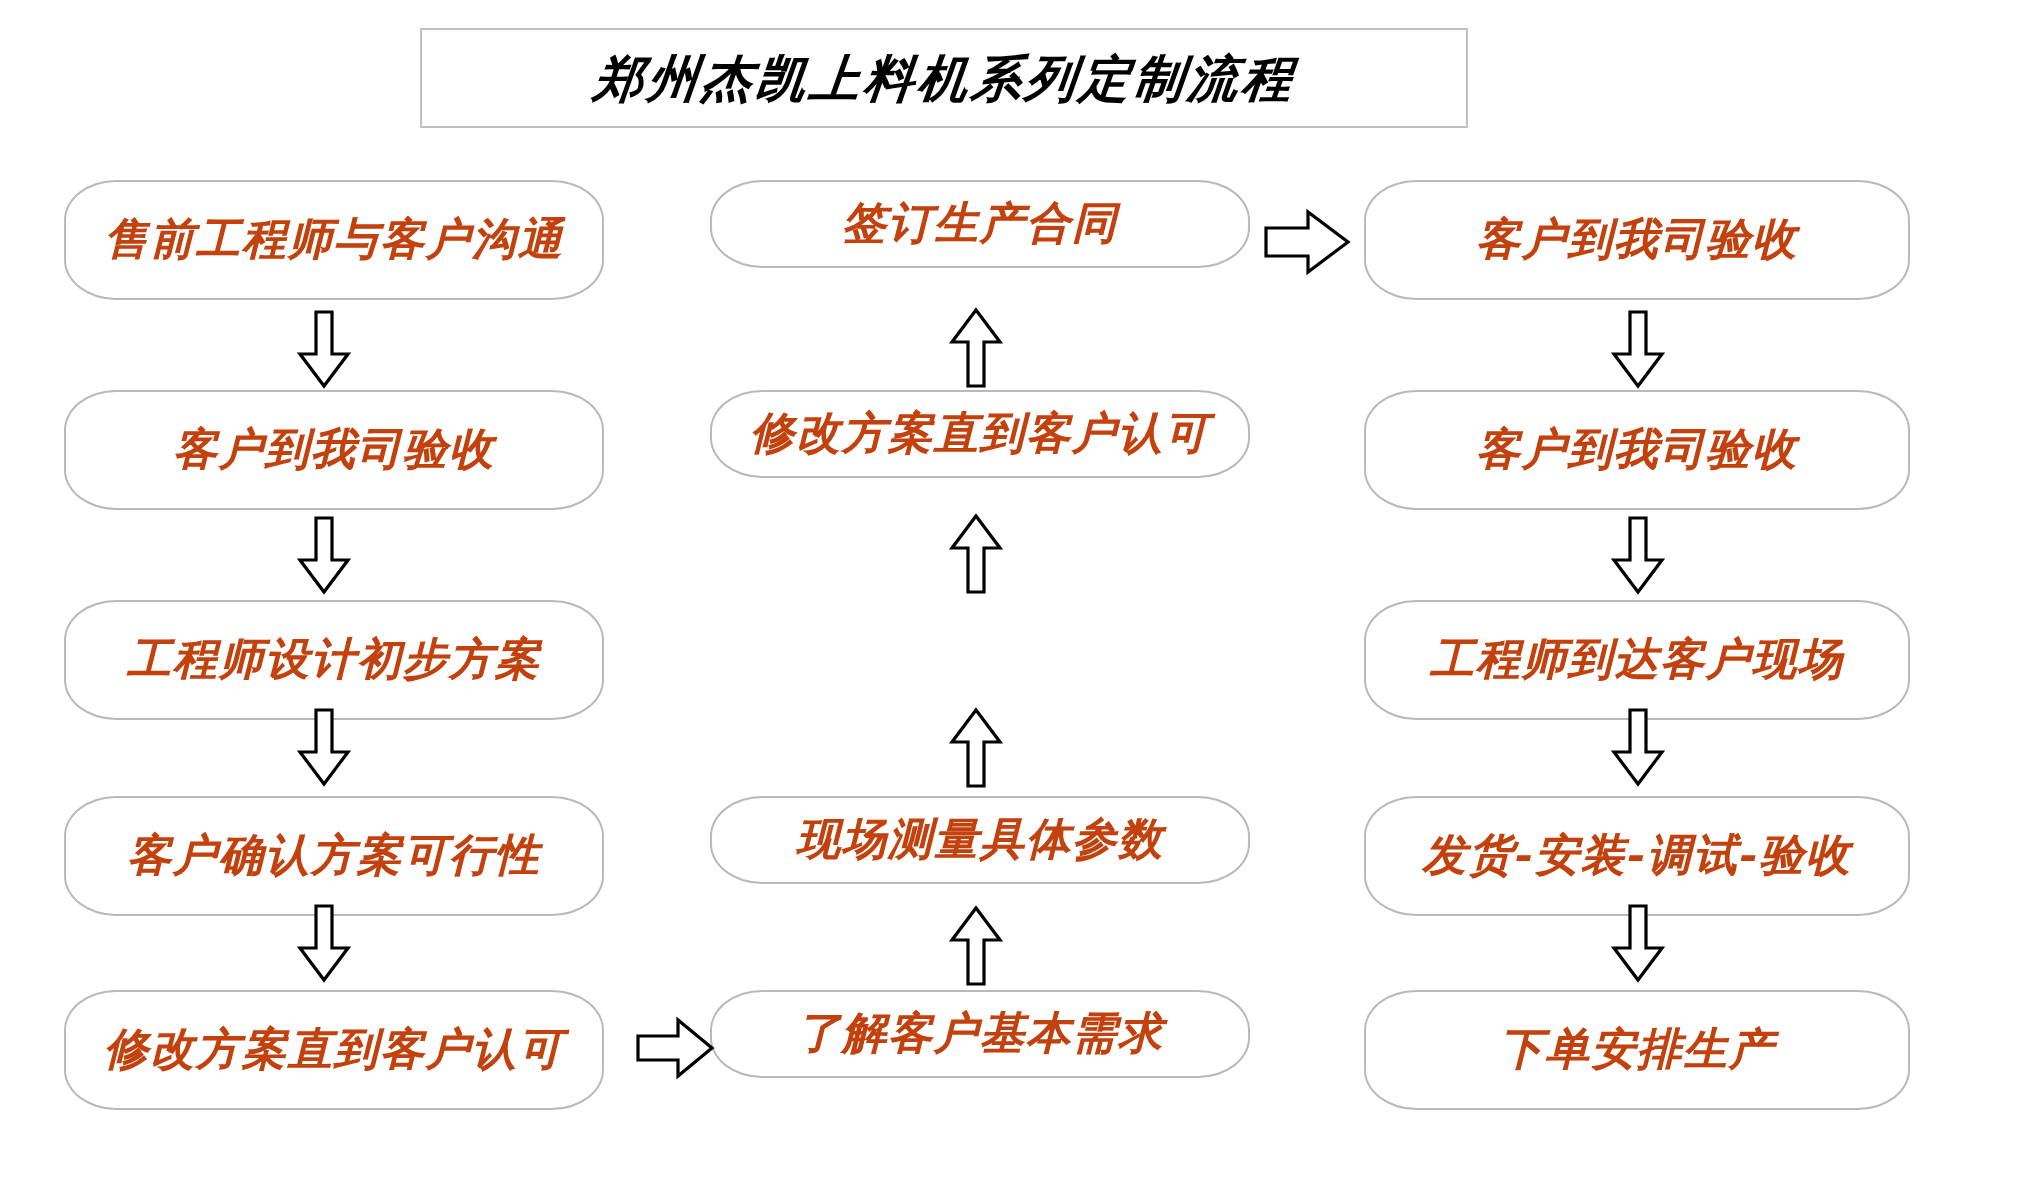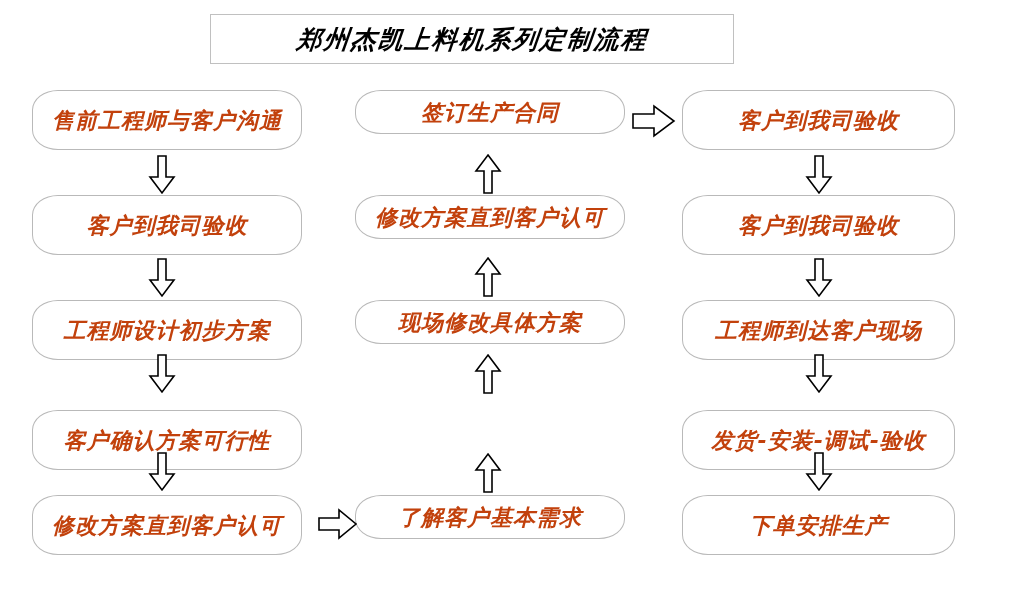--- a/index.html
+++ b/index.html
@@ -67,21 +67,21 @@
     line-height: 1;
     font-style: italic;
   }
   .node.col-left  { left: 32px;  width: 270px; height: 60px; }
   .node.col-mid   { left: 355px; width: 270px; height: 44px; }
   .node.col-right { left: 682px; width: 273px; height: 60px; }
 
   .r1 { top: 90px; }
   .r2 { top: 195px; }
   .r3 { top: 300px; }
-  .r4 { top: 410px; }
+  .r4 { top: 398px; }
   .r5 { top: 495px; }
 
   
   .arrow {
     position: absolute;
   }
   .arrow svg { display: block; }
 
   
   .a-l1 { left: 148px; top: 155px; }
@@ -129,22 +129,22 @@
   <div class="node col-left r5">
     <span class="node-label">修改方案直到客户认可</span>
   </div>
 
   <div class="node col-mid r1">
     <span class="node-label">签订生产合同</span>
   </div>
   <div class="node col-mid r2">
     <span class="node-label">修改方案直到客户认可</span>
   </div>
-  <div class="node col-mid r3">
-    <span class="node-label">现场修改具体方案</span>
+  <div class="node col-mid r4">
+    <span class="node-label">现场测量具体参数</span>
   </div>
   <div class="node col-mid r5">
     <span class="node-label">了解客户基本需求</span>
   </div>
 
   <div class="node col-right r1">
     <span class="node-label">客户到我司验收</span>
   </div>
   <div class="node col-right r2">
     <span class="node-label">客户到我司验收</span>

